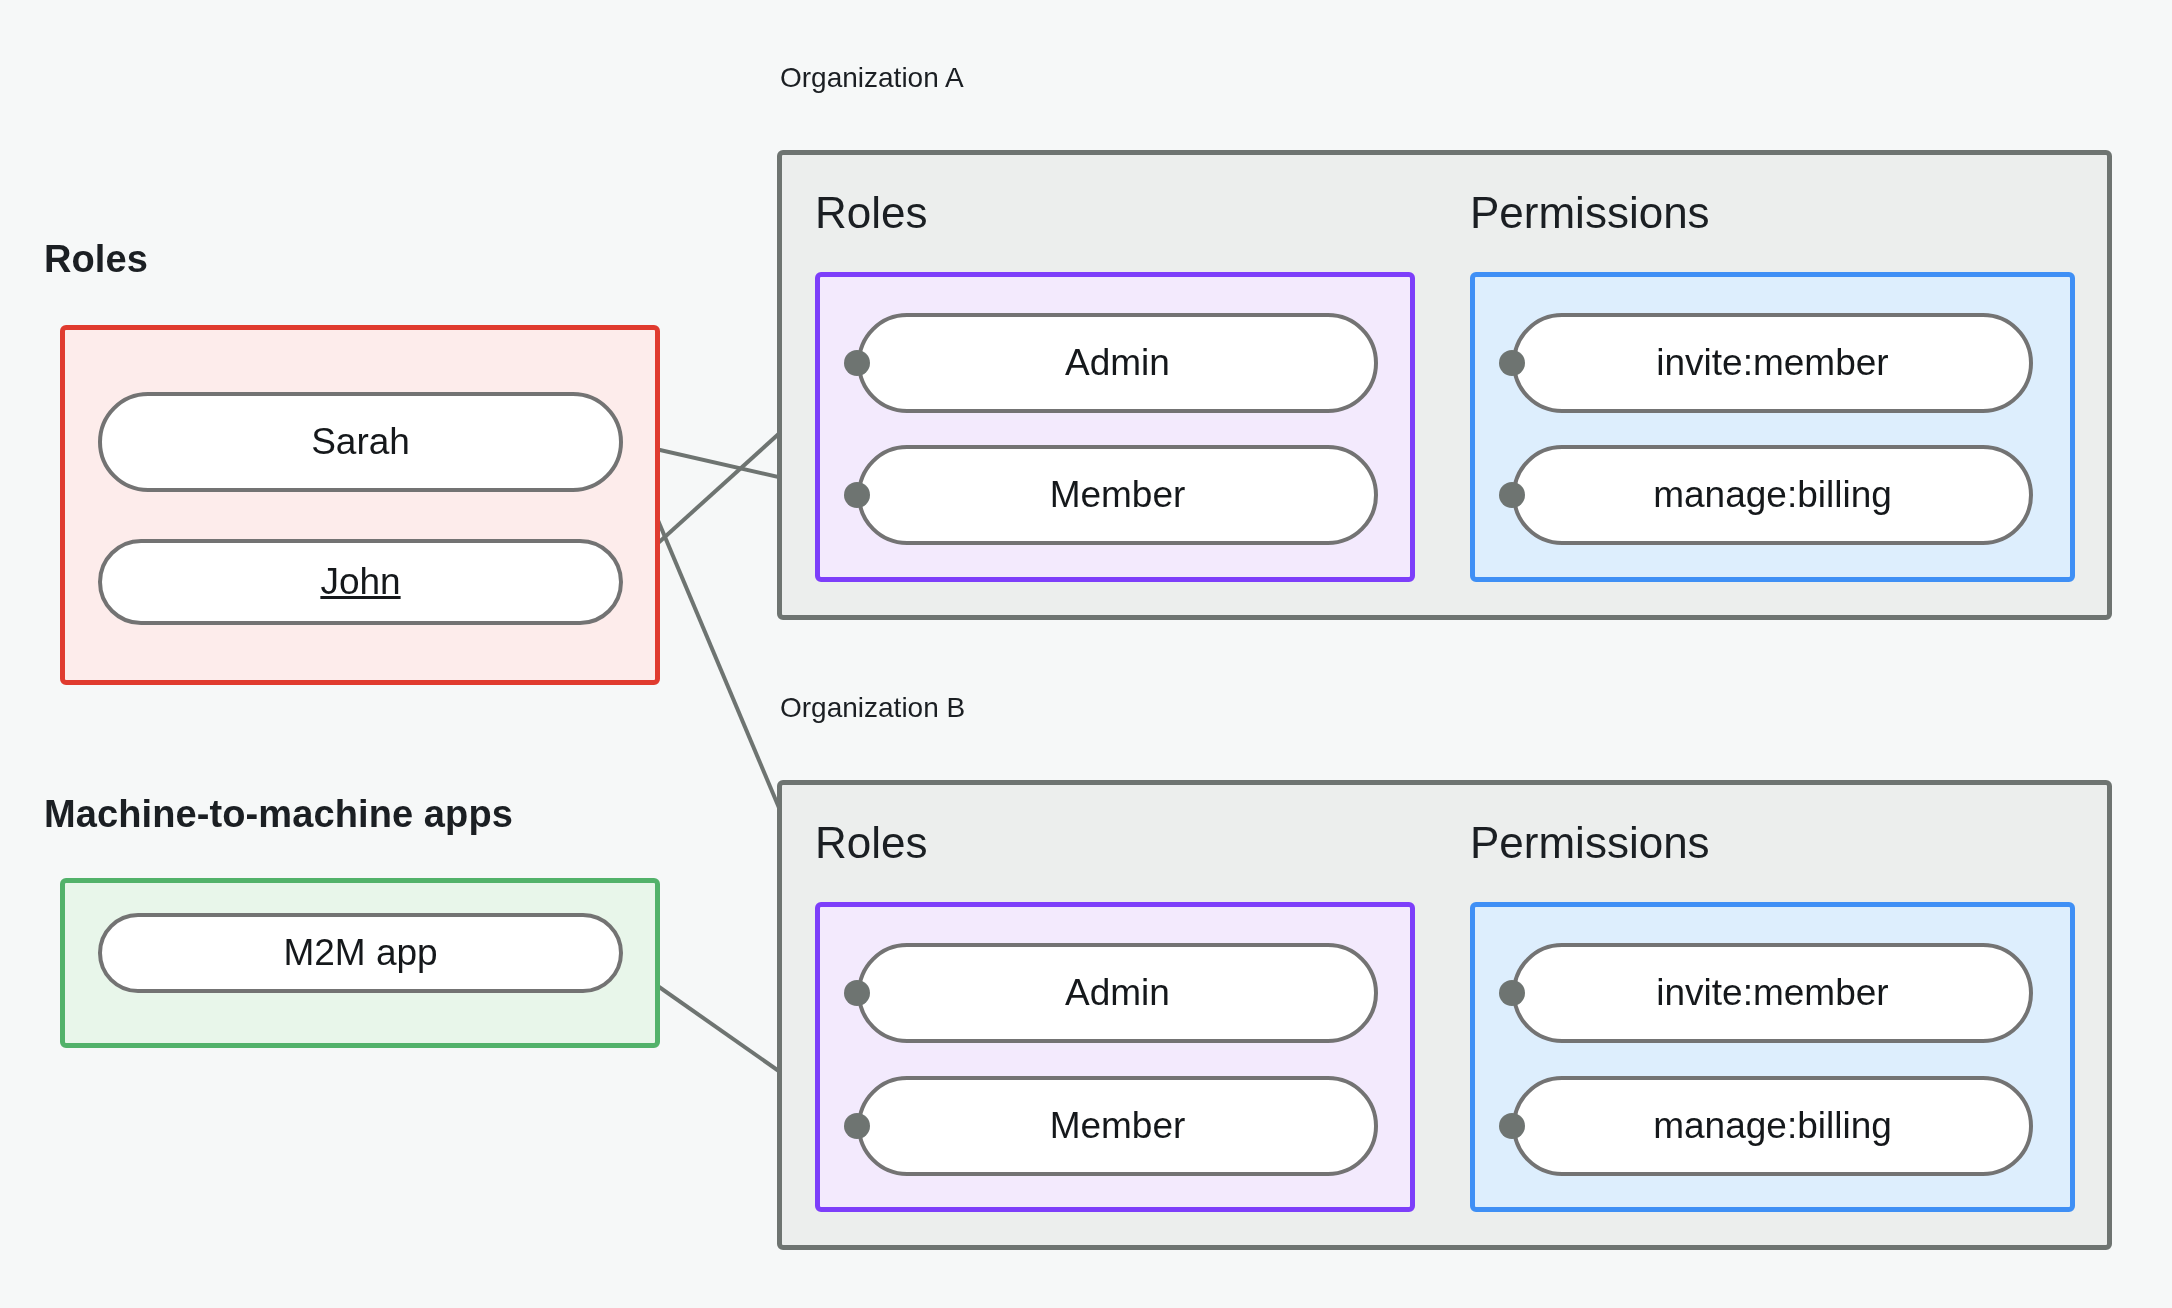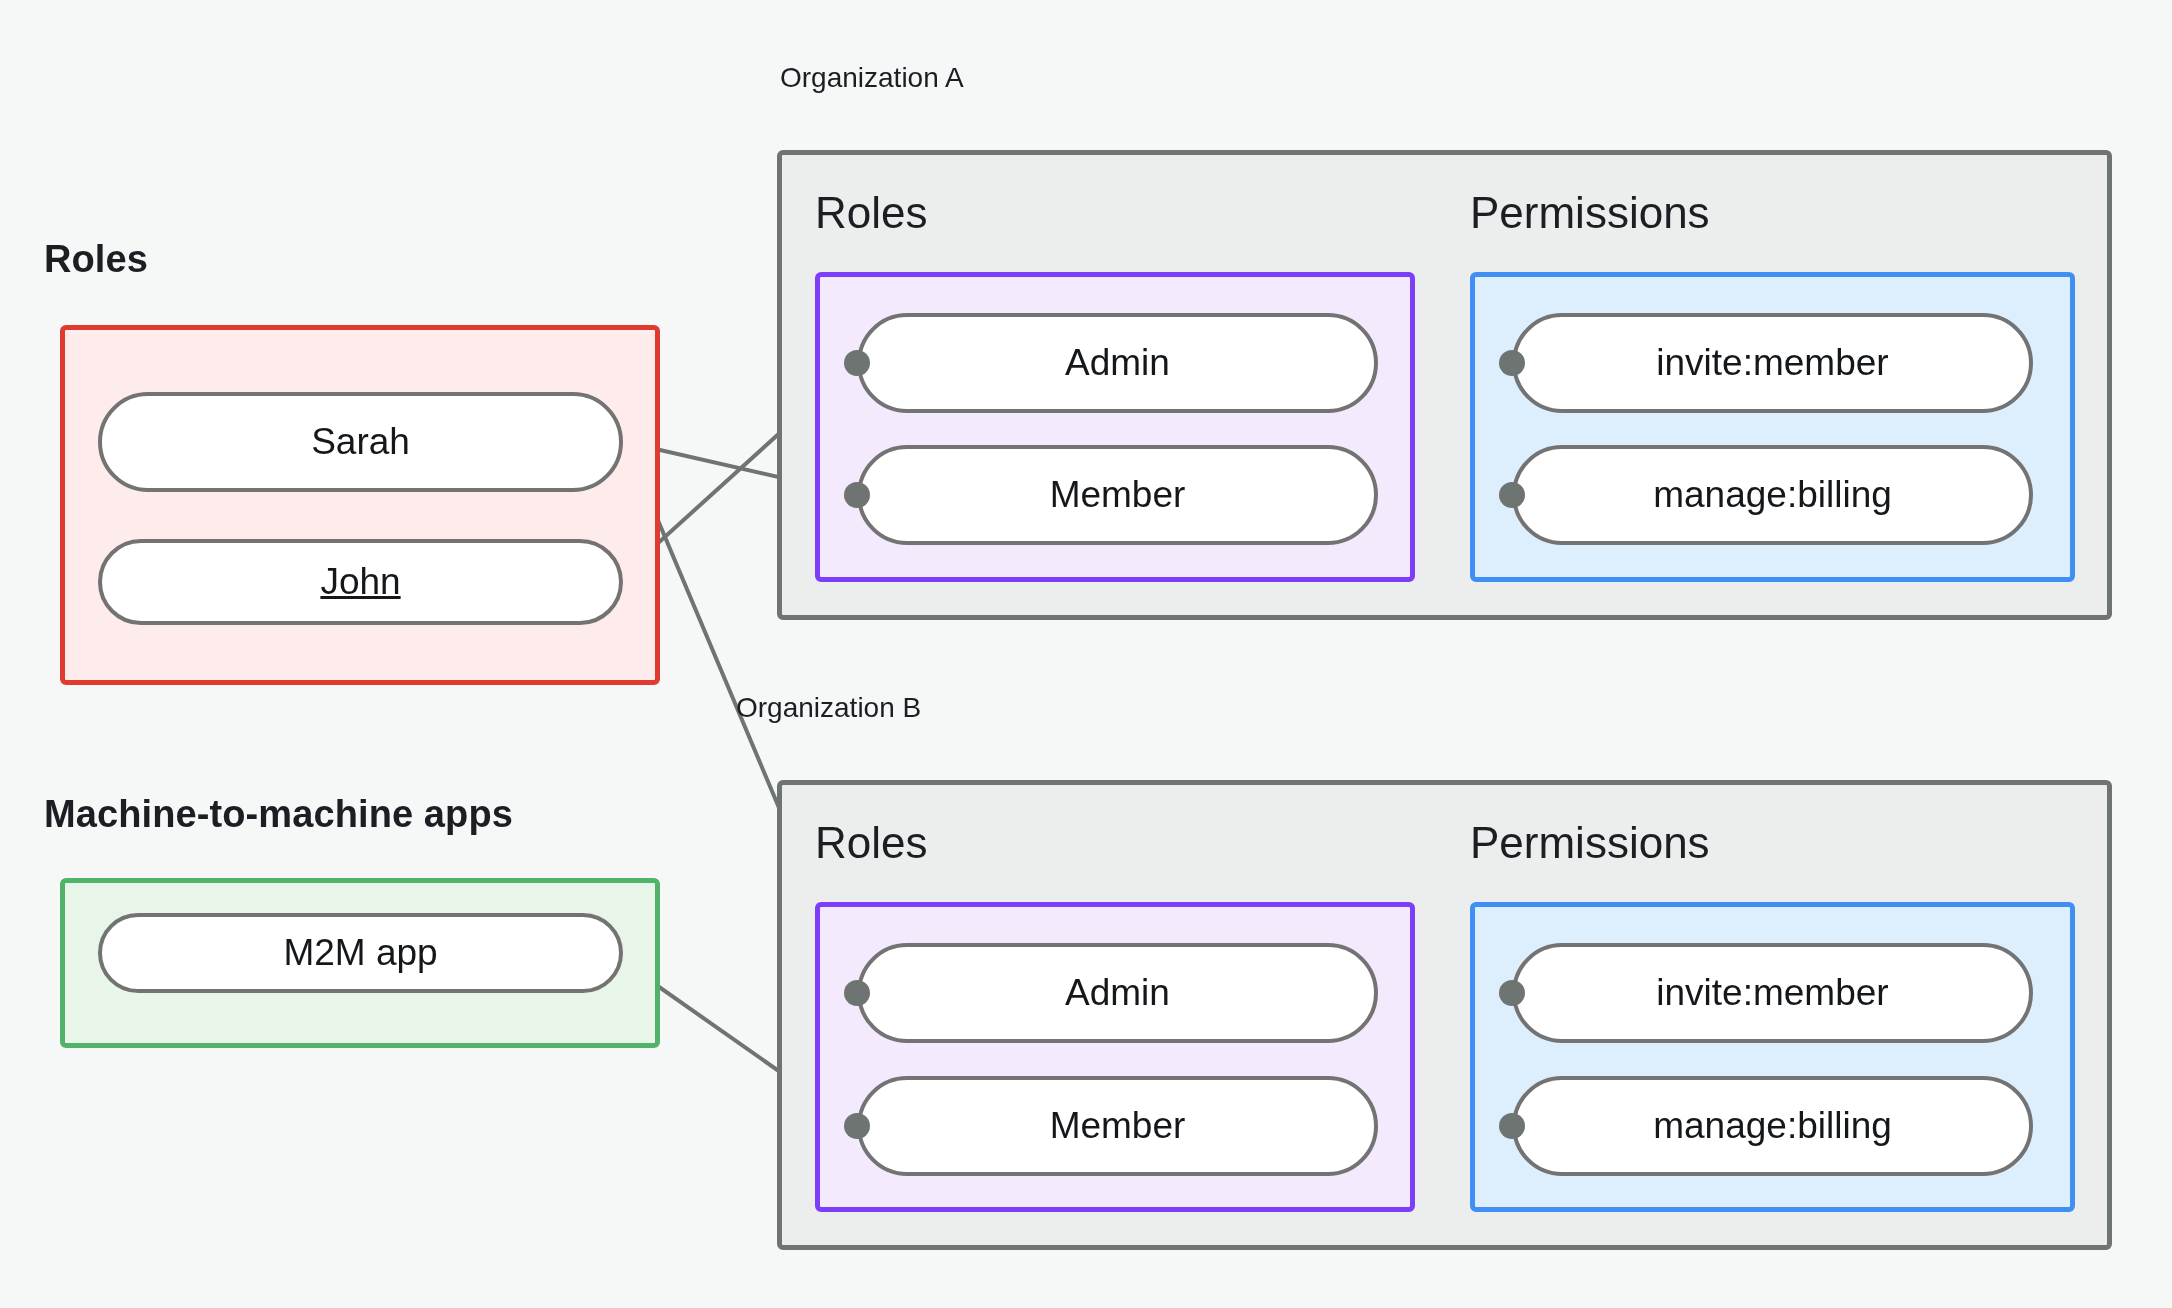--- a/index.html
+++ b/index.html
@@ -169,21 +169,21 @@
   <div class="panel perms" style="left:1470px; top:272px; width:605px; height:310px;"></div>
 
   <div class="node" style="left:1512px; top:313px; width:521px; height:100px;">
     <span>invite:member</span>
   </div>
 
   <div class="node" style="left:1512px; top:445px; width:521px; height:100px;">
     <span>manage:billing</span>
   </div>
 
-  <div class="org-title" style="left:736px; top:692px;">Organization B</div>
+  <div class="org-title" style="left:780px; top:692px;">Organization B</div>
 
   <div class="panel org" style="left:777px; top:780px; width:1335px; height:470px;"></div>
 
   <div class="section-label" style="left:815px; top:818px;">Roles</div>
 
   <div class="section-label" style="left:1470px; top:818px;">Permissions</div>
 
   <div class="panel roles" style="left:815px; top:902px; width:600px; height:310px;"></div>
 
   <div class="node" style="left:857px; top:943px; width:521px; height:100px;">

